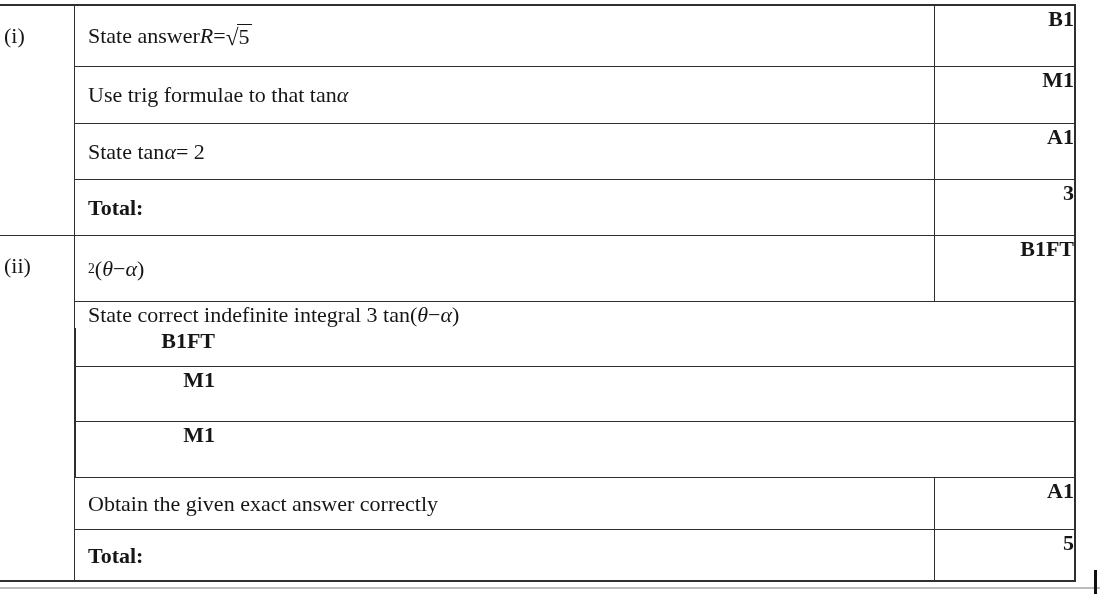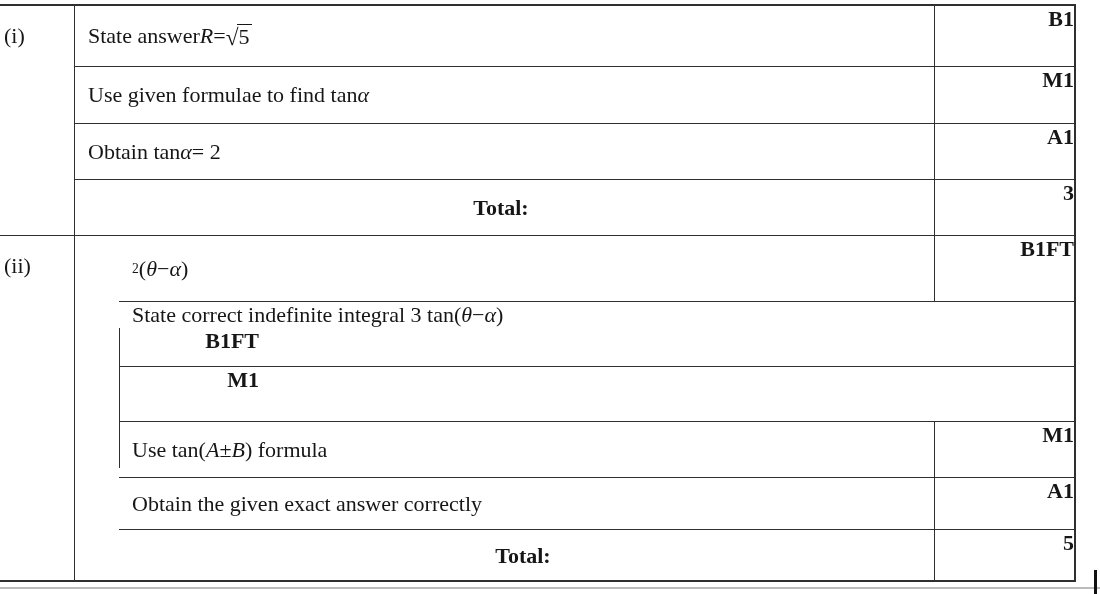--- a/index.html
+++ b/index.html
@@ -20,40 +20,40 @@
   
   .mtable{
     position:absolute;left:0;top:4px;
     width:1076px;height:578px;
     border-top:2px solid var(--line);
     border-right:2px solid var(--line);
     border-bottom:2px solid var(--line);
     
   }
   .section{display:grid;grid-template-columns:75px 1fr;}
-  .section + .section{border-top:1.6px solid var(--line);gap:44px;}
+  .section + .section{border-top:1.6px solid var(--line);}
   .label-cell{
     border-right:1.6px solid var(--line);
     padding:17px 2px 0 4px;
   }
   .rows{display:block;min-width:0;}
   .row{display:flex;border-bottom:1.6px solid var(--line);}
   .row:last-child{border-bottom:none;}
   .desc{
     flex:1;display:flex;align-items:center;
     padding-left:13px;min-width:0;
   }
   .marks{
     width:140px;flex:0 0 140px;
     border-left:1.6px solid var(--line);
     display:flex;align-items:flex-start;justify-content:flex-end;
     font-weight:bold;
   }
   .row.total .desc{
-    justify-content:center;
+    justify-content:flex-start;
     padding-right:20px;
     font-weight:bold;
   }
   
   .sec0 .row:nth-child(1){height:61px;}
   .sec0 .row:nth-child(2){height:57px;}
   .sec0 .row:nth-child(3){height:56px;}
   .sec0 .row:nth-child(4){height:55px;}
   .sec1 .row:nth-child(1){height:66px;}
   .sec1 .row:nth-child(2){height:65px;flex-direction:column;}
@@ -102,30 +102,30 @@
               <i>R</i>
               <span> = </span>
               <span class="sqrt"><span class="sign">√</span><span class="rad">5</span></span>
             </div>
             <div class="marks">
               <span>B1</span>
             </div>
           </div>
           <div class="row">
             <div class="desc">
-              <span>Use given formulae to find tan </span>
+              <span>Use trig formulae to that tan </span>
               <i>α</i>
             </div>
             <div class="marks">
               <span>M1</span>
             </div>
           </div>
           <div class="row">
             <div class="desc">
-              <span>Obtain tan </span>
+              <span>State tan </span>
               <i>α</i>
               <span> = 2</span>
             </div>
             <div class="marks">
               <span>A1</span>
             </div>
           </div>
           <div class="row total">
             <div class="desc">
               <span>Total:</span>
@@ -164,27 +164,20 @@
             <div class="marks">
               <span>B1FT</span>
             </div>
           </div>
           <div class="row">
             <div class="marks">
               <span>M1</span>
             </div>
           </div>
           <div class="row">
-            <div class="desc">
-              <span>Use tan(</span>
-              <i>A</i>
-              <span> ± </span>
-              <i>B</i>
-              <span>) formula</span>
-            </div>
             <div class="marks">
               <span>M1</span>
             </div>
           </div>
           <div class="row">
             <div class="desc">
               <span>Obtain the given exact answer correctly</span>
             </div>
             <div class="marks">
               <span>A1</span>

